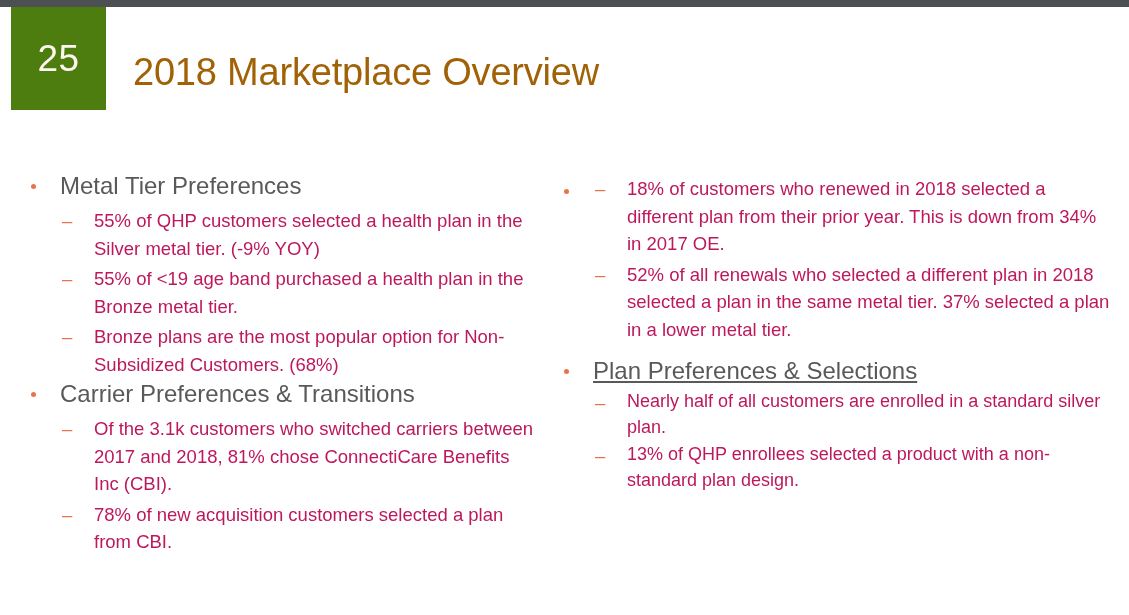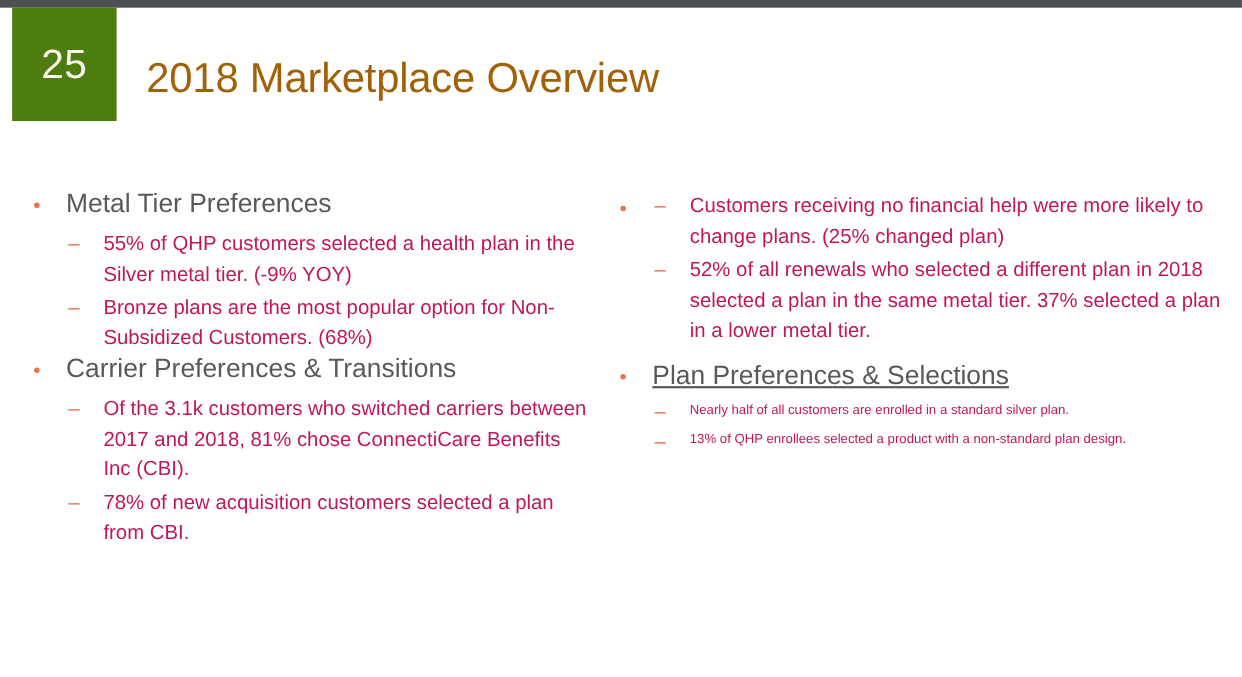--- a/index.html
+++ b/index.html
@@ -120,21 +120,21 @@
     font-size: 18.5px;
     line-height: 27.5px;
   }
   .lvl2 .dash::before { content: "\2013"; }
 
   
   .lvl2.first-sub { margin-top: 5px; }
 
   
   .tight .lvl2 {
-    font-size: 12px;
+    font-size: 18px;
     line-height: 25.5px;
     margin-top: 2px;
   }
   .tight .lvl1 { margin-top: 12px; text-decoration: underline; }
 </style>
 </head>
 <body>
 
 <div class="slide">
 
@@ -154,20 +154,24 @@
         <div class="lvl1">
           <span class="dot"></span>
           <span>Metal Tier Preferences</span>
         </div>
         <div class="lvl2 first-sub">
           <span class="dash"></span>
           <span> 55% of QHP customers selected a health plan in the Silver metal tier. (-9% YOY)</span>
         </div>
         <div class="lvl2">
           <span class="dash"></span>
+          <span>55% of &lt;19 age band purchased a health plan in the Bronze metal tier.</span>
+        </div>
+        <div class="lvl2">
+          <span class="dash"></span>
           <span>Bronze plans are the most popular option for Non-Subsidized Customers. (68%)</span>
         </div>
       </div>
 
       <div>
         <div class="lvl1">
           <span class="dot"></span>
           <span>Carrier Preferences &amp; Transitions</span>
         </div>
         <div class="lvl2 first-sub">
@@ -181,23 +185,23 @@
       </div>
 
     </div>
 
     <div class="col col-right">
 
       <div>
         <div class="lvl1">
           <span class="dot"></span>
         </div>
-        <div class="lvl2">
-          <span class="dash"></span>
-          <span>Customers receiving no financial help were more likely to change plans. (25% changed plan)</span>
+        <div class="lvl2 first-sub">
+          <span class="dash"></span>
+          <span> 18% of customers who renewed in 2018 selected a different plan from their prior year. This is down from 34% in 2017 OE.</span>
         </div>
         <div class="lvl2">
           <span class="dash"></span>
           <span>52% of all renewals who selected a different plan in 2018 selected a plan in the same metal tier. 37% selected a plan in a lower metal tier.</span>
         </div>
       </div>
 
       <div class="tight">
         <div class="lvl1">
           <span class="dot"></span>

